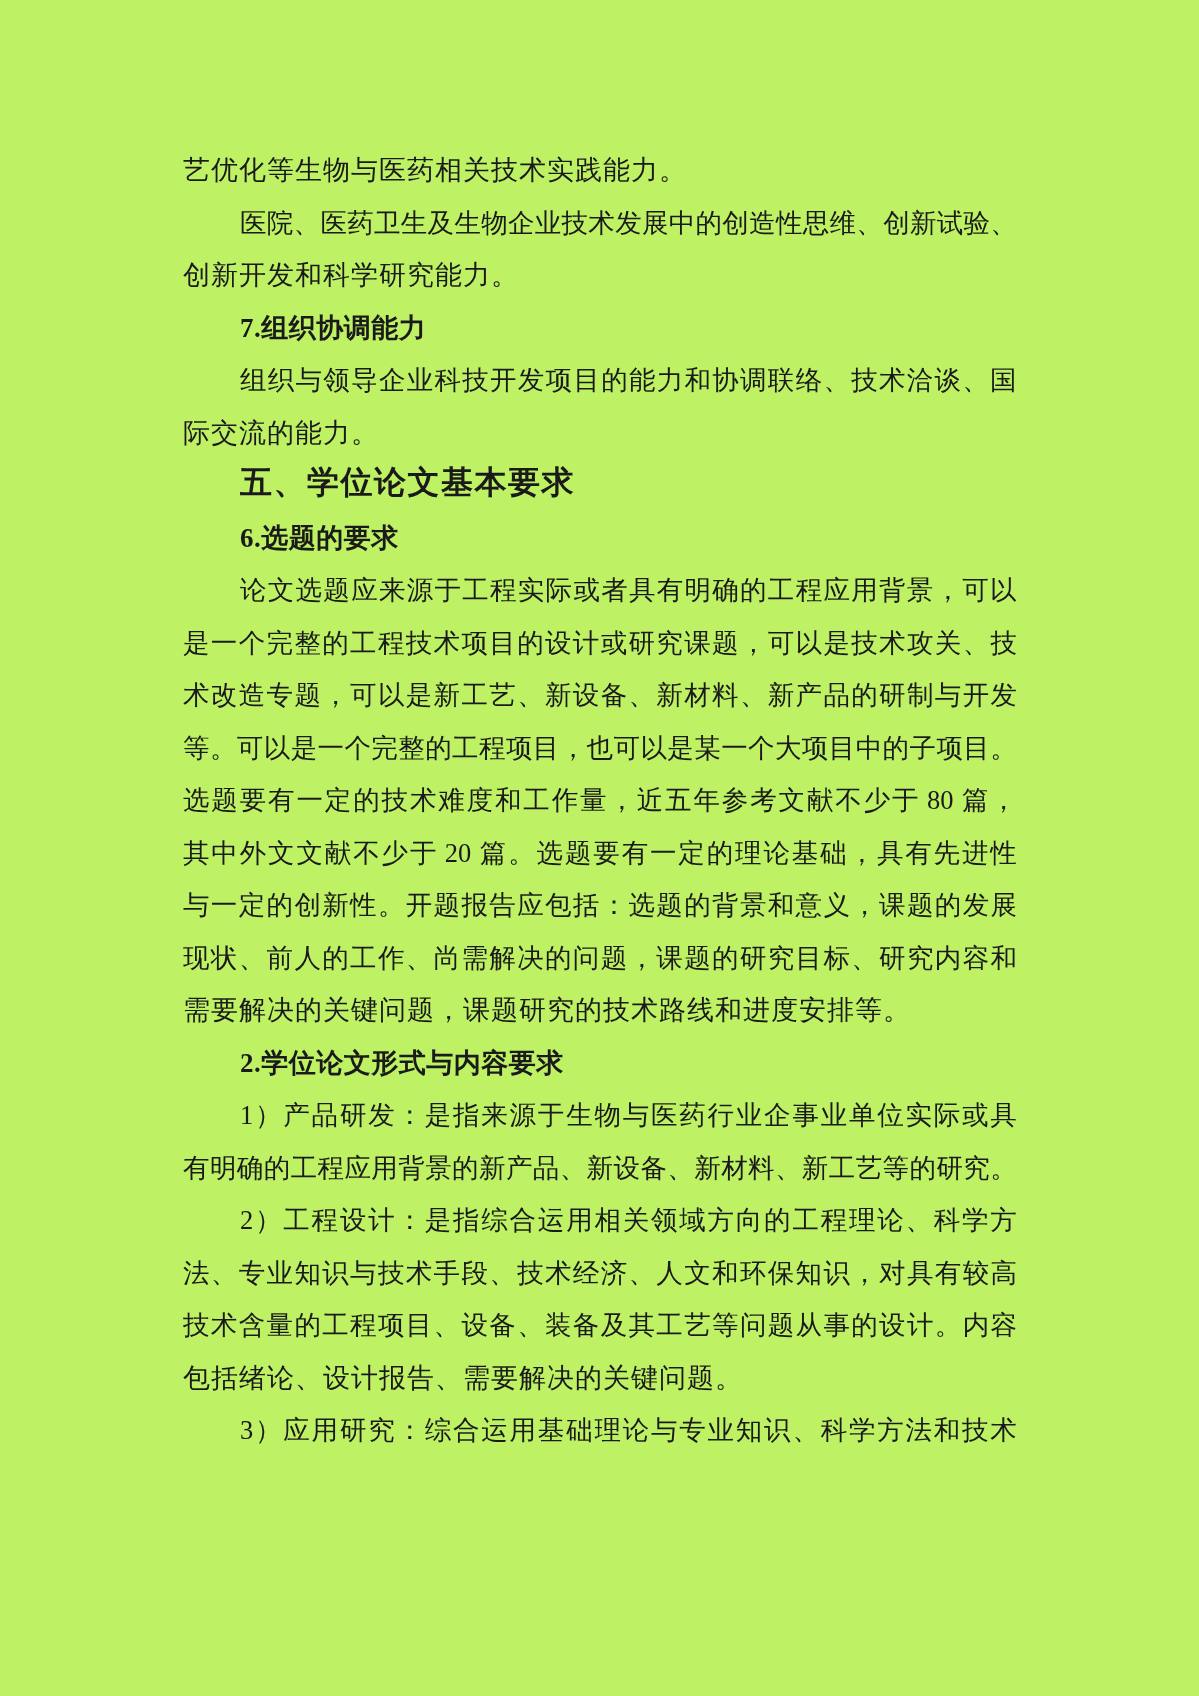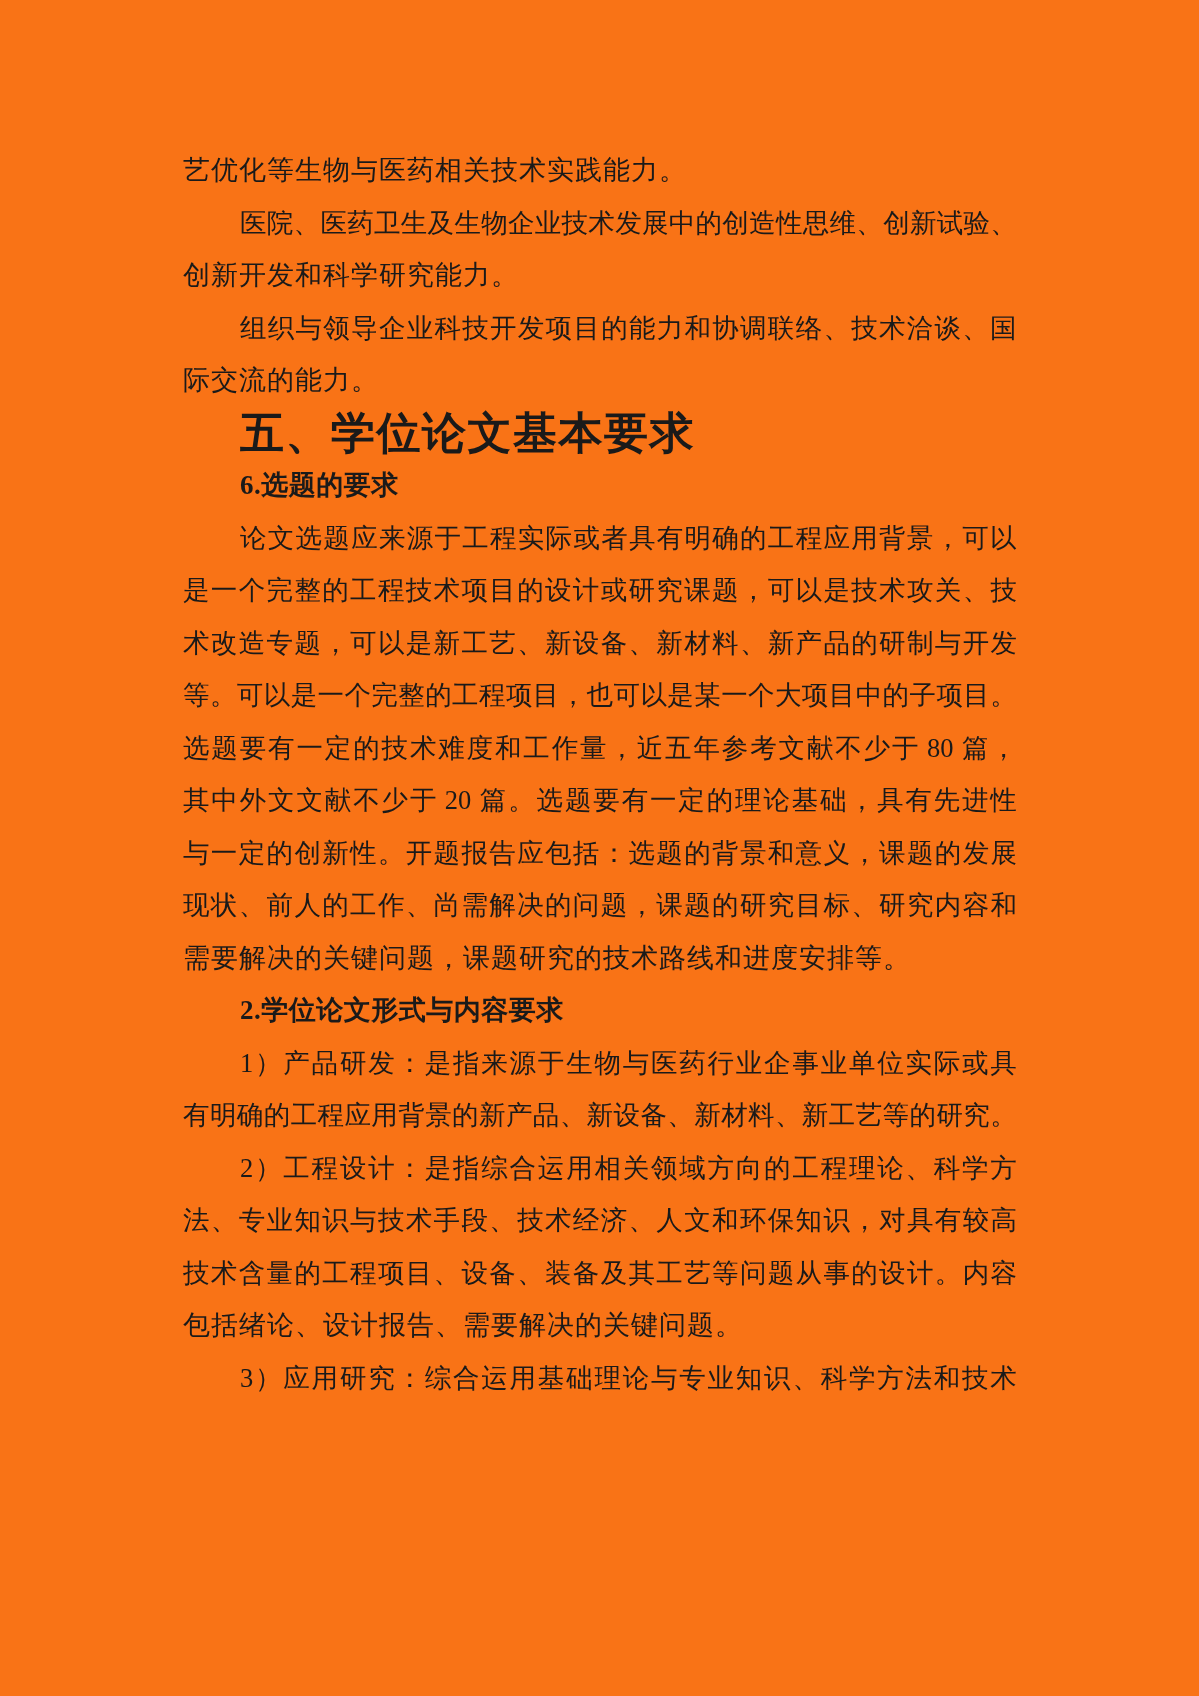--- a/index.html
+++ b/index.html
@@ -41,30 +41,30 @@
   .line.indent { text-indent: 57px; }
   .line.fill.indent { text-indent: 0; padding-left: 57px; }
   
   .line.h2 {
     font-family: "Liberation Serif", sans-serif;
     font-weight: bold;
     letter-spacing: 0.5px;
   }
   
   .line.h1 {
-    font-family: Liberation Sans, sans-serif;
+    font-family: Liberation Mono, monospace;
     font-weight: bold;
-    font-size: 44px;
+    font-size: 32px;
     letter-spacing: 1.5px;
   }
 </style>
 </head>
 <body>
 
-<div class="page" style="background: #f97316;">
+<div class="page" style="background: #bef264;">
   <div class="content" id="content">
       <div class="line body" style="color: rgb(26, 26, 26);">艺优化等生物与医药相关技术实践能力。</div>
       <div class="line body indent fill" style="color: rgb(26, 26, 26);">
         <span>医</span>
         <span>院</span>
         <span>、</span>
         <span>医</span>
         <span>药</span>
         <span>卫</span>
         <span>生</span>
@@ -85,20 +85,21 @@
         <span>思</span>
         <span>维</span>
         <span>、</span>
         <span>创</span>
         <span>新</span>
         <span>试</span>
         <span>验</span>
         <span>、</span>
       </div>
       <div class="line body" style="color: rgb(26, 26, 26);">创新开发和科学研究能力。</div>
+      <div class="line h2 indent" style="color: rgb(26, 26, 26);">7.组织协调能力</div>
       <div class="line body indent fill" style="color: rgb(26, 26, 26);">
         <span>组</span>
         <span>织</span>
         <span>与</span>
         <span>领</span>
         <span>导</span>
         <span>企</span>
         <span>业</span>
         <span>科</span>
         <span>技</span>

